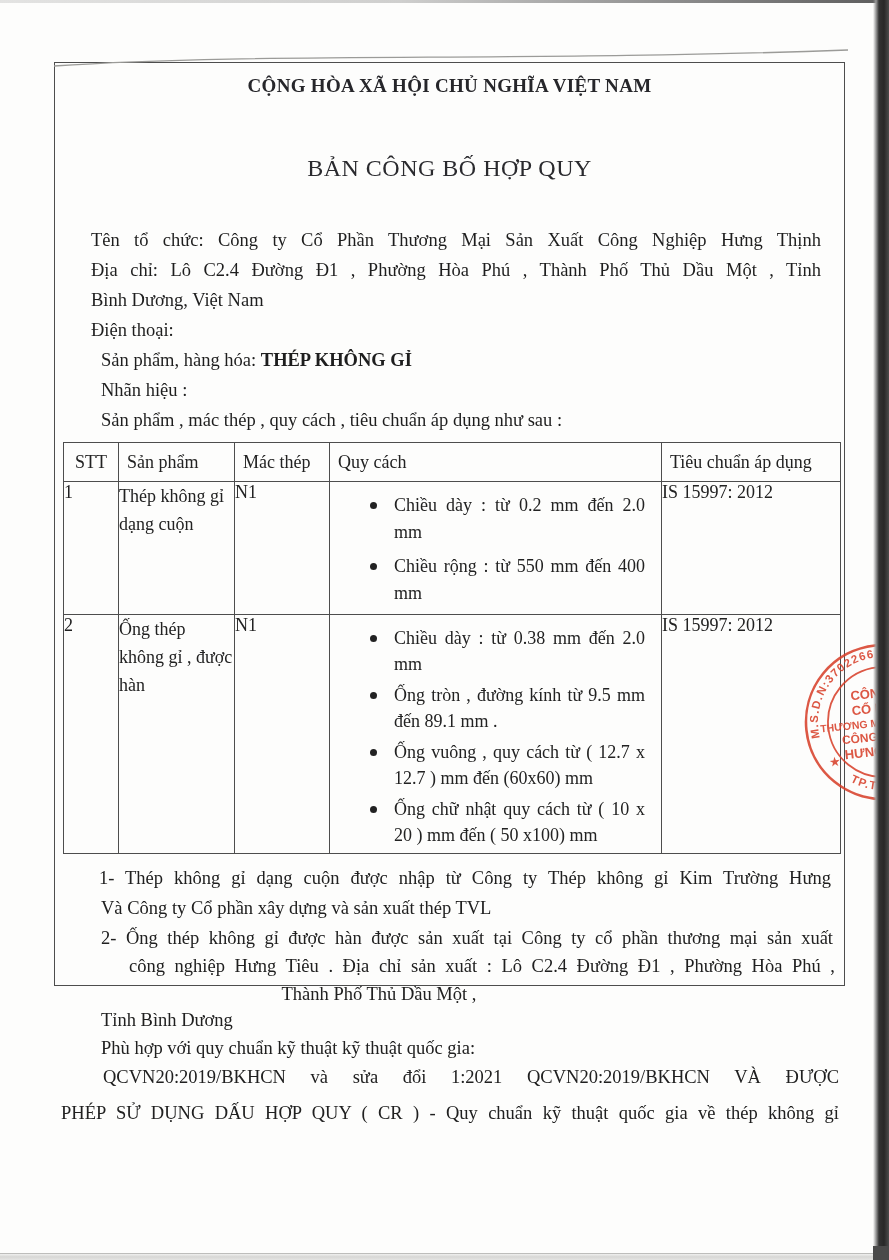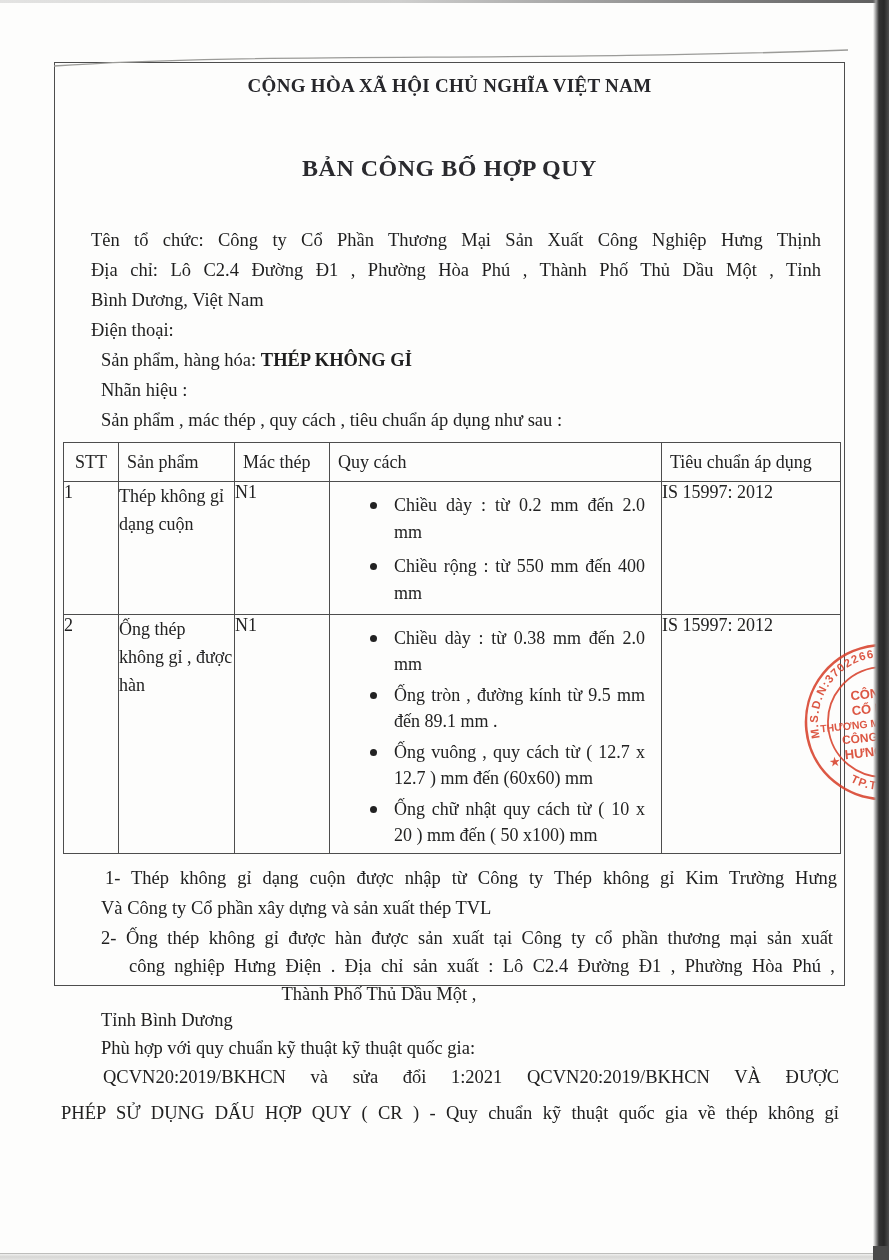--- a/index.html
+++ b/index.html
@@ -20,21 +20,21 @@
   
   .frame{position:absolute;left:54px;top:62px;width:791px;height:924px;
          border:1.6px solid #4d4d4d;box-sizing:border-box;background:transparent;}
 
   .abs{position:absolute;}
   .center{left:0;width:100%;text-align:center;}
 
   .nat-header{top:12px;font-weight:bold;font-size:19px;letter-spacing:.3px;color:#26262a;}
   .motto{top:41px;font-weight:bold;font-size:18px;color:#26262a;}
   .motto .u{border-bottom:2px solid #2b2b2b;padding:0 14px 2px 16px;}
-  .doc-title{top:92px;font-weight:bold;font-size:24px;letter-spacing:.5px;color:#2a2a2e;}
+  .doc-title{top:92px;font-weight:normal;font-size:24px;letter-spacing:.5px;color:#2a2a2e;}
   .doc-number{top:130px;font-size:19px;color:#2c2c30;}
 
   .info{top:162px;left:36px;width:730px;font-size:18.5px;line-height:30px;}
   .info .ln{display:block;}
   .ind{padding-left:10px;}
   .just{text-align:justify;text-align-last:justify;}
   .bold{font-weight:bold;}
 
   
   table.spec{position:absolute;top:379px;left:8px;width:777px;border-collapse:collapse;
@@ -51,21 +51,21 @@
   td.std{padding:12px 6px 0 10px;}
   ul.specs{list-style:none;margin:10px 0 0 0;padding:0;}
   ul.specs li{position:relative;padding:0 16px 0 64px;margin-bottom:7px;
               text-align:justify;line-height:27px;}
   tr.r2 ul.specs li{line-height:26px;margin-bottom:5px;}
   ul.specs li::before{content:"";position:absolute;left:40px;top:10px;width:7px;height:7px;
               border-radius:50%;background:#222;}
 
   
   .nline{position:absolute;font-size:18.5px;line-height:30px;color:#202020;}
-  .n1{top:800px;left:50px;width:732px;}
+  .n1{top:800px;left:44px;width:732px;}
   .n2{top:830px;left:46px;width:700px;}
   .n3{top:860px;left:46px;width:732px;}
   .n4{top:888px;left:74px;width:706px;}
   .n5{top:916px;left:74px;width:500px;text-align:center;}
   .n6{top:942px;left:46px;width:500px;}
   .n7{top:970px;left:46px;width:600px;}
   .n8{top:998px;left:48px;width:736px;line-height:32px;}
   .n9{top:1034px;left:6px;width:778px;line-height:32px;}
 
   
@@ -141,21 +141,21 @@
           </ul>
         </td>
         <td class="std">IS 15997: 2012</td>
       </tr>
     </tbody>
       </table>
 
     <div class="nline n1 just">1-  Thép không gỉ dạng cuộn được nhập từ Công ty Thép không gỉ Kim Trường Hưng</div>
     <div class="nline n2">Và Công ty Cổ phần xây dựng và sản xuất thép TVL</div>
     <div class="nline n3 just">2-  Ống thép không gỉ được hàn được sản xuất tại Công ty cổ phần thương mại sản xuất</div>
-    <div class="nline n4 just">công nghiệp Hưng Điện . Địa chỉ sản xuất : Lô C2.4 Đường Đ1 , Phường Hòa Phú ,</div>
+    <div class="nline n4 just">công nghiệp Hưng Tiêu . Địa chỉ sản xuất : Lô C2.4 Đường Đ1 , Phường Hòa Phú ,</div>
     <div class="nline n5">Thành Phố Thủ Dầu Một ,</div>
     <div class="nline n6">Tỉnh Bình Dương</div>
     <div class="nline n7">Phù hợp với quy chuẩn kỹ thuật kỹ thuật quốc gia:</div>
     <div class="nline n8 just">QCVN20:2019/BKHCN và sửa đổi 1:2021 QCVN20:2019/BKHCN VÀ ĐƯỢC</div>
     <div class="nline n9 just">PHÉP SỬ DỤNG DẤU HỢP QUY ( CR ) -  Quy chuẩn kỹ thuật quốc gia về thép không gỉ</div>
   </div>
 
   <svg class="stamp" viewBox="0 0 210 210">
     <g transform="rotate(-6 105 105)" fill="none" stroke="#d8402a">
       <circle cx="105" cy="105" r="77" stroke-width="2.6"></circle>

